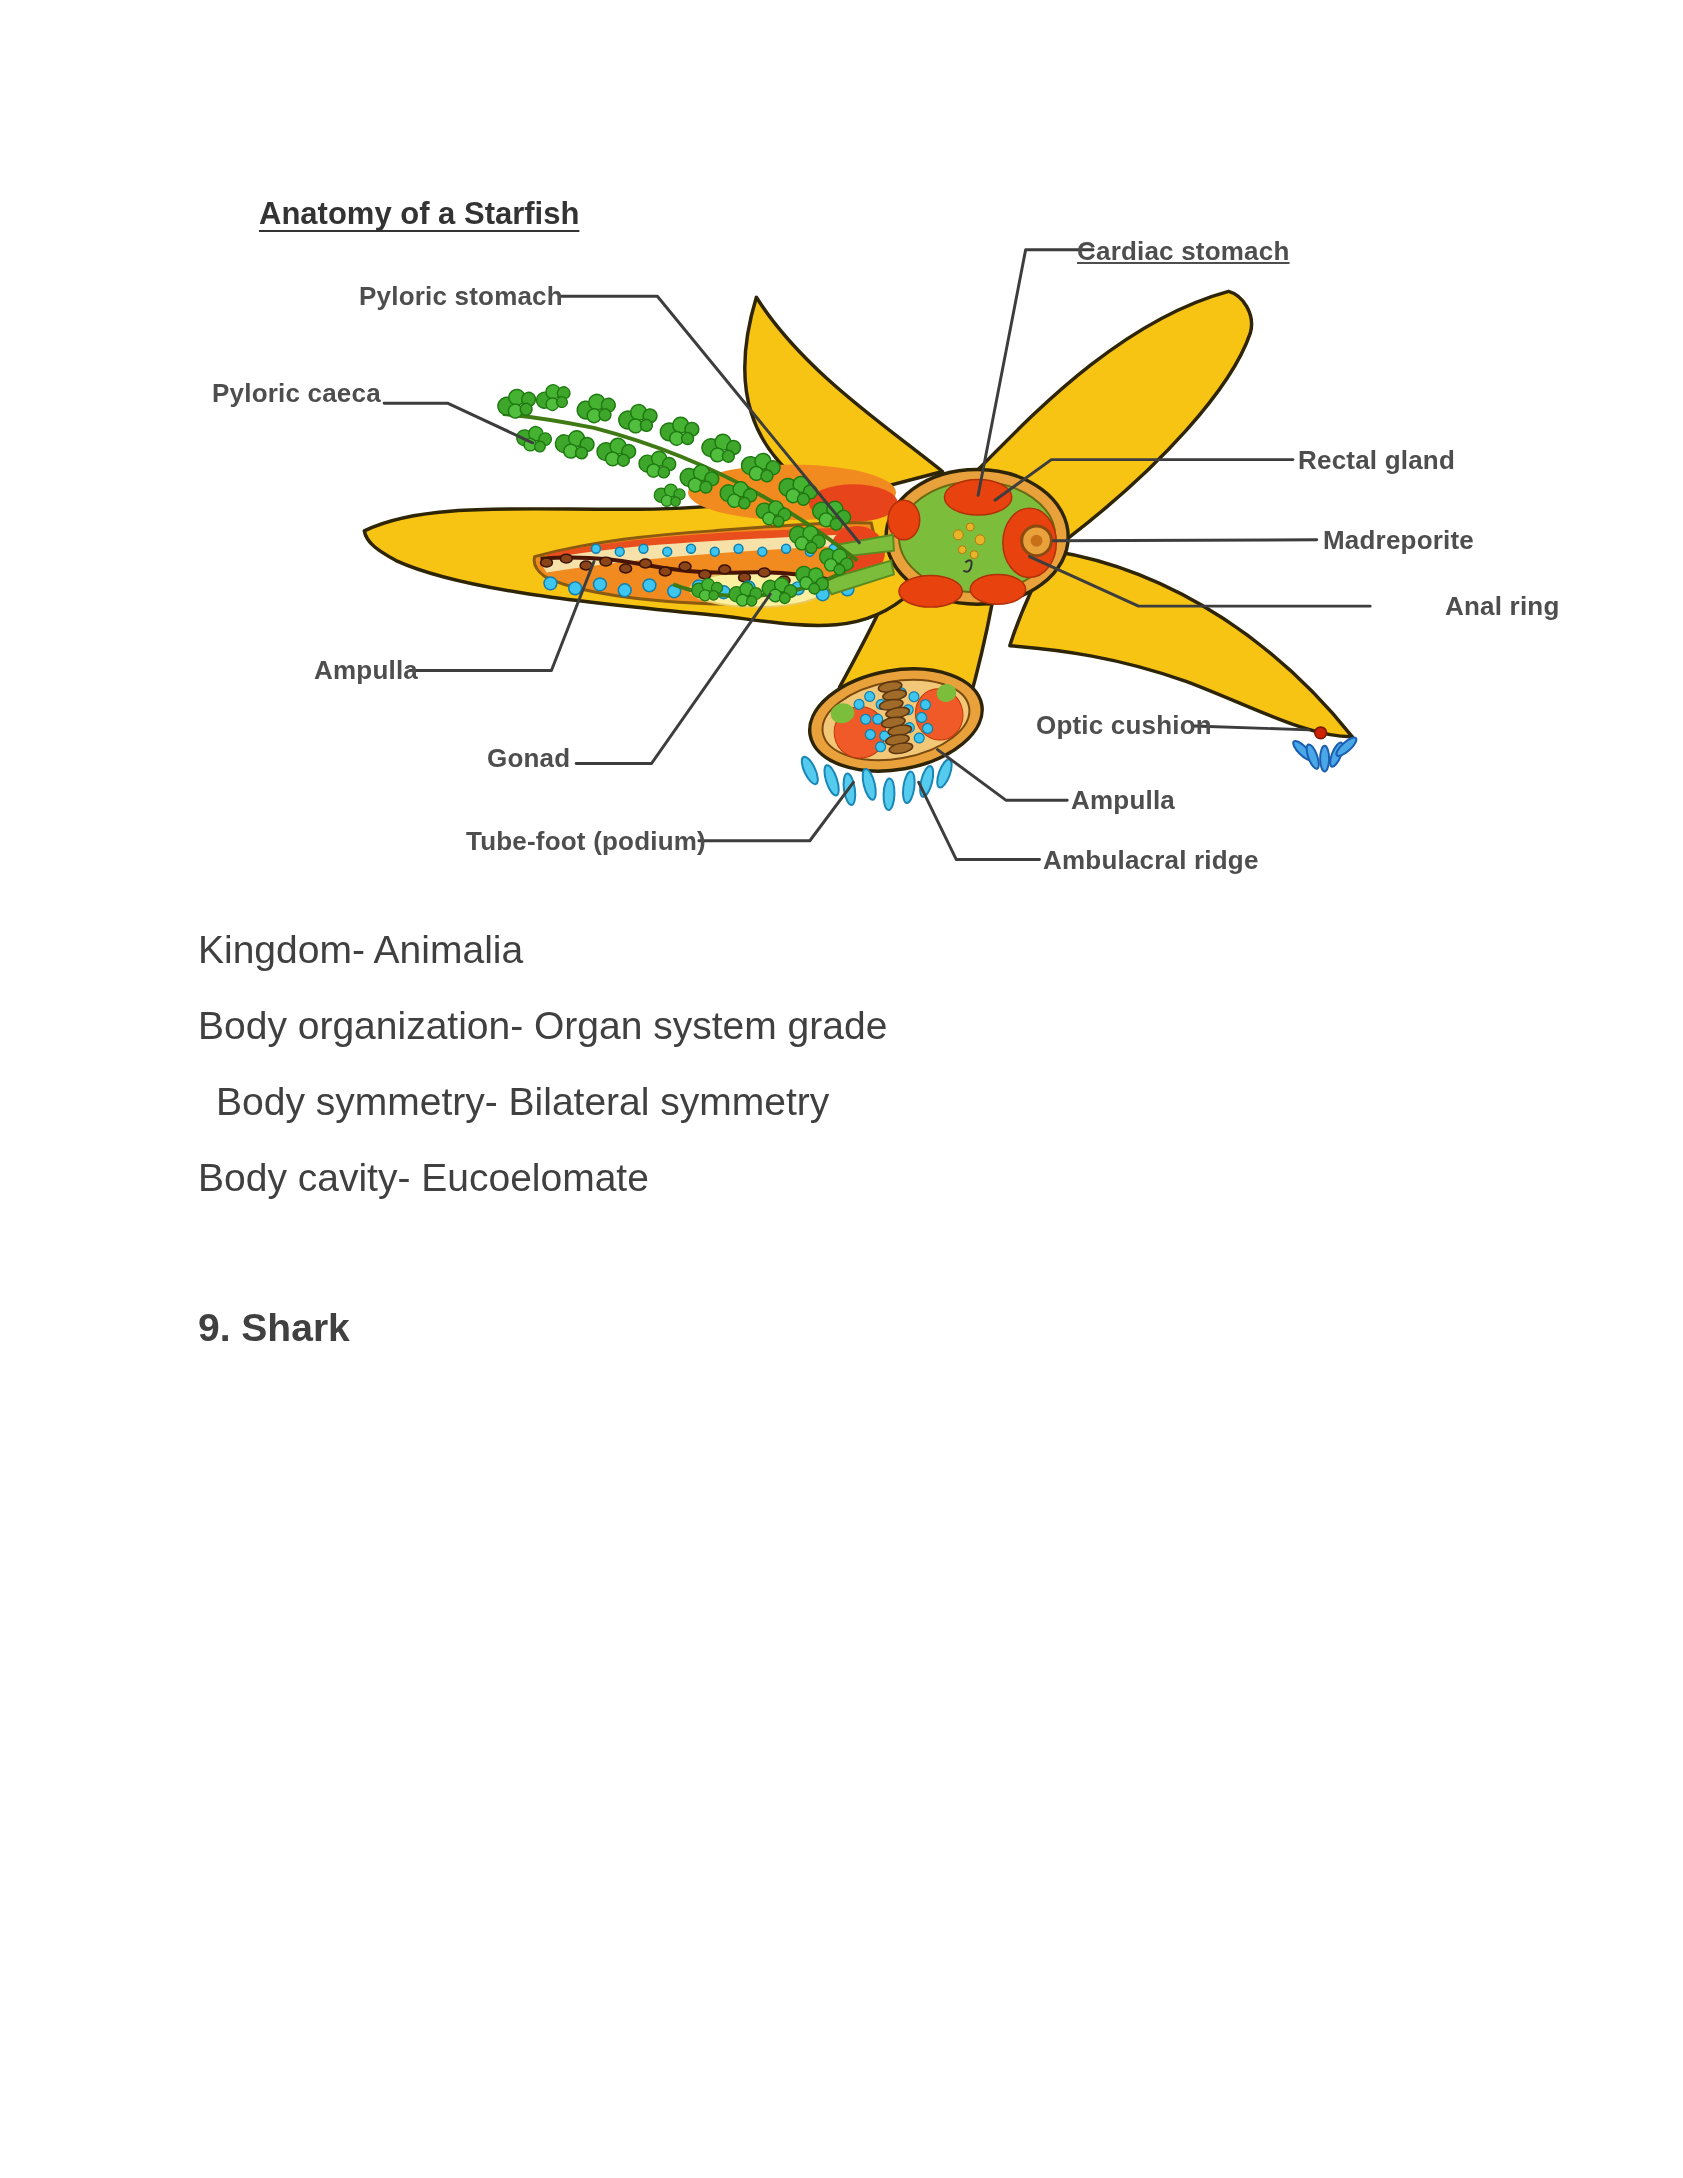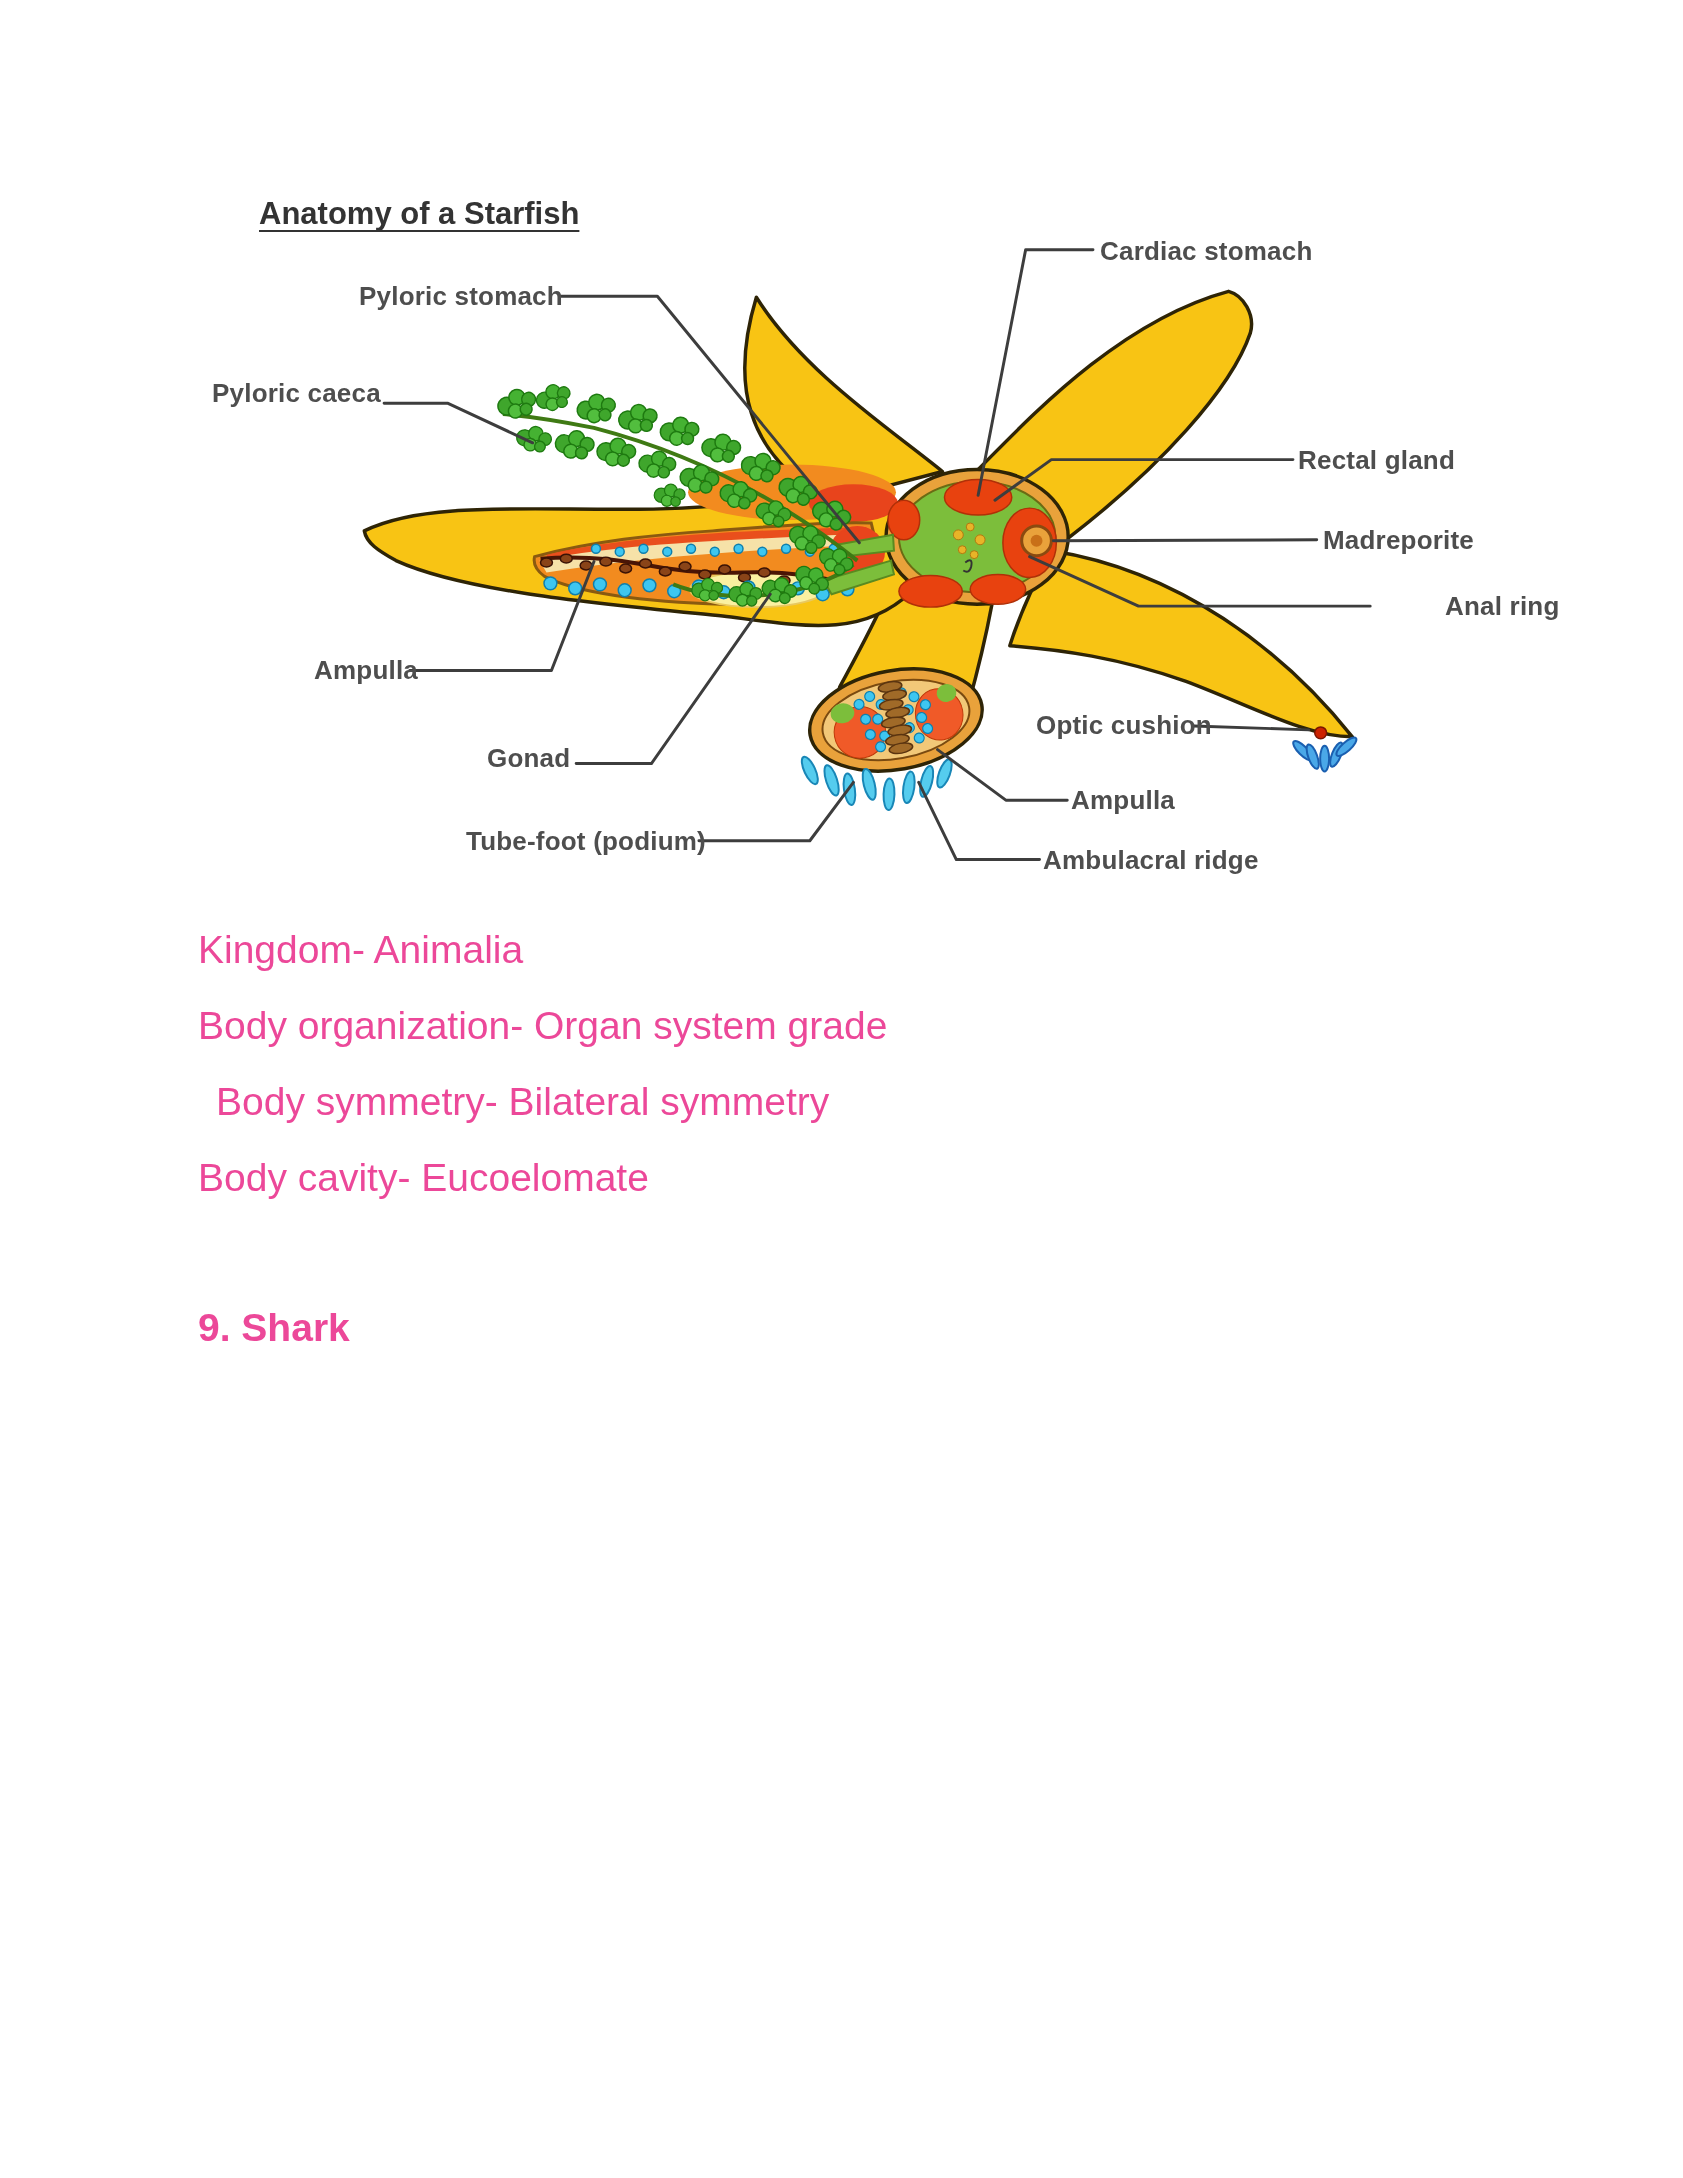--- a/index.html
+++ b/index.html
@@ -1,21 +1,21 @@
 <!DOCTYPE html>
 <html><head>
 <meta charset="utf-8">
 <style>
   html,body{margin:0;padding:0;background:#ffffff;}
   body{width:1683px;height:2178px;position:relative;font-family:"Liberation Sans",sans-serif;}
   .page{position:absolute;inset:0;background:#ffffff;overflow:hidden;}
   .diagram-label{position:absolute;white-space:nowrap;font-size:26px;font-weight:700;color:#4e4e4e;line-height:1;letter-spacing:0.2px;}
   .diagram-title{position:absolute;white-space:nowrap;font-size:31px;font-weight:700;color:#333333;line-height:1;
     text-decoration:underline;text-underline-offset:6px;text-decoration-thickness:2px;}
-  .note-line{position:absolute;white-space:nowrap;font-size:39px;font-weight:400;color:#ec4899;line-height:1;}
+  .note-line{position:absolute;white-space:nowrap;font-size:39px;font-weight:400;color:#404040;line-height:1;}
   .note-line.bold{font-weight:700;}
   svg{position:absolute;top:0;left:0;}
 </style>
 </head>
 <body>
 
 <div class="page">
 
   <svg width="1683" height="941" viewBox="0 0 1700 950">
     <defs>
@@ -227,21 +227,21 @@
       <path d="M582,771 L658,771 L778,600"></path>
       <path d="M706,849 L818,849 L862,790"></path>
       <path d="M1078,808 L1016,808 L947,757"></path>
       <path d="M1050,868 L966,868 L928,790"></path>
       <path d="M1206,733 L1322,737"></path>
     </g>
   </svg>
 
   <div class="diagram-title" style="left:259px;top:198px;text-align:center;">Anatomy of a Starfish</div>
 
-  <div class="diagram-label" style="left:1100px;top:238px;">Cardiac stomach</div>
+  <div class="diagram-label" style="left:1077px;top:238px;text-decoration:underline;">Cardiac stomach</div>
   <div class="diagram-label" style="left:359px;top:283px;">Pyloric stomach</div>
   <div class="diagram-label" style="left:212px;top:380px;">Pyloric caeca</div>
   <div class="diagram-label" style="left:1298px;top:447px;">Rectal gland</div>
   <div class="diagram-label" style="left:1323px;top:527px;">Madreporite</div>
   <div class="diagram-label" style="left:1445px;top:593px;">Anal ring</div>
   <div class="diagram-label" style="left:314px;top:657px;">Ampulla</div>
   <div class="diagram-label" style="left:1036px;top:712px;">Optic cushion</div>
   <div class="diagram-label" style="left:487px;top:745px;">Gonad</div>
   <div class="diagram-label" style="left:1071px;top:787px;">Ampulla</div>
   <div class="diagram-label" style="left:466px;top:828px;">Tube-foot (podium)</div>

